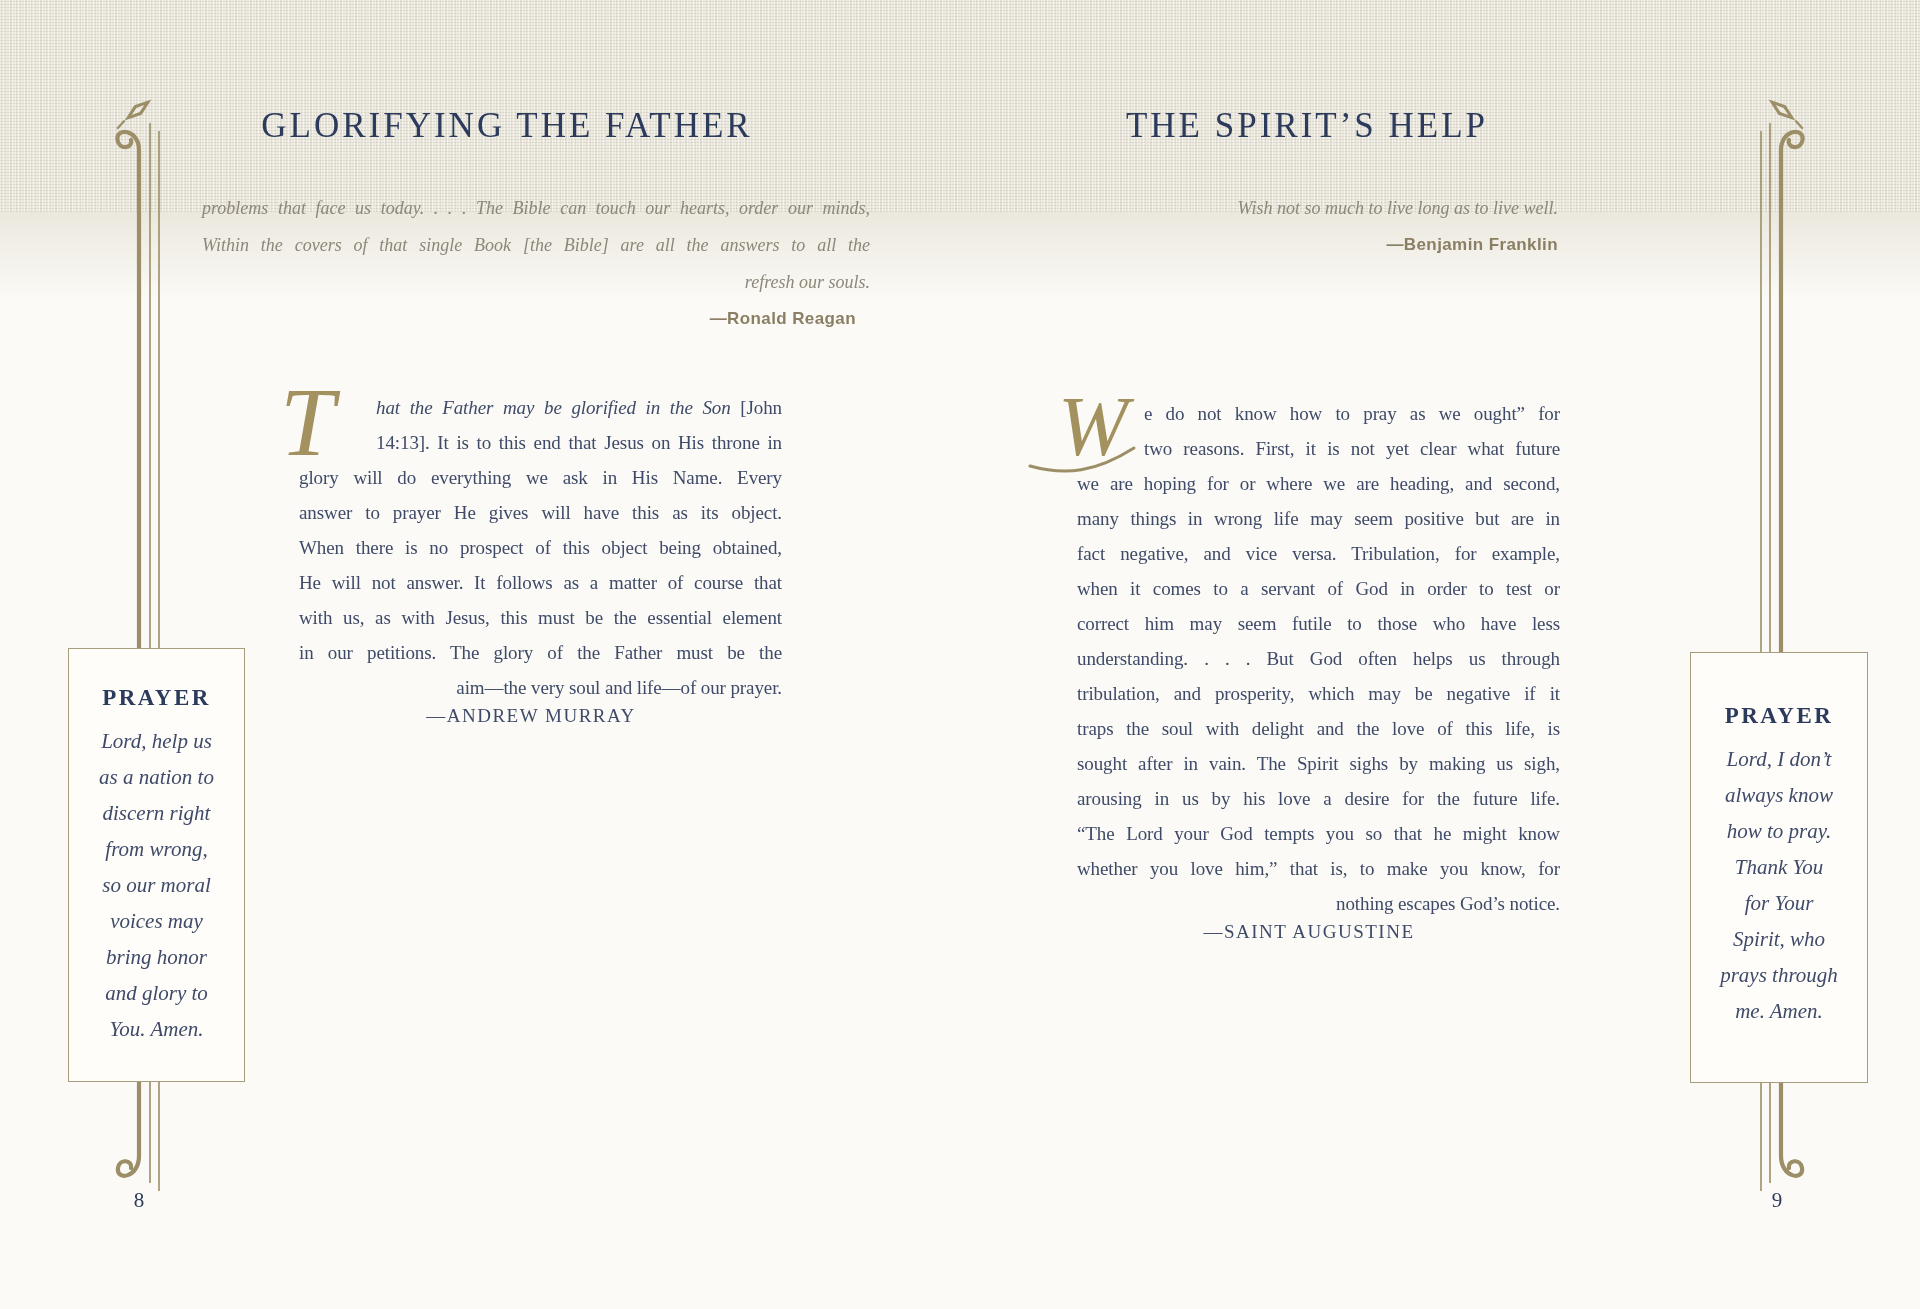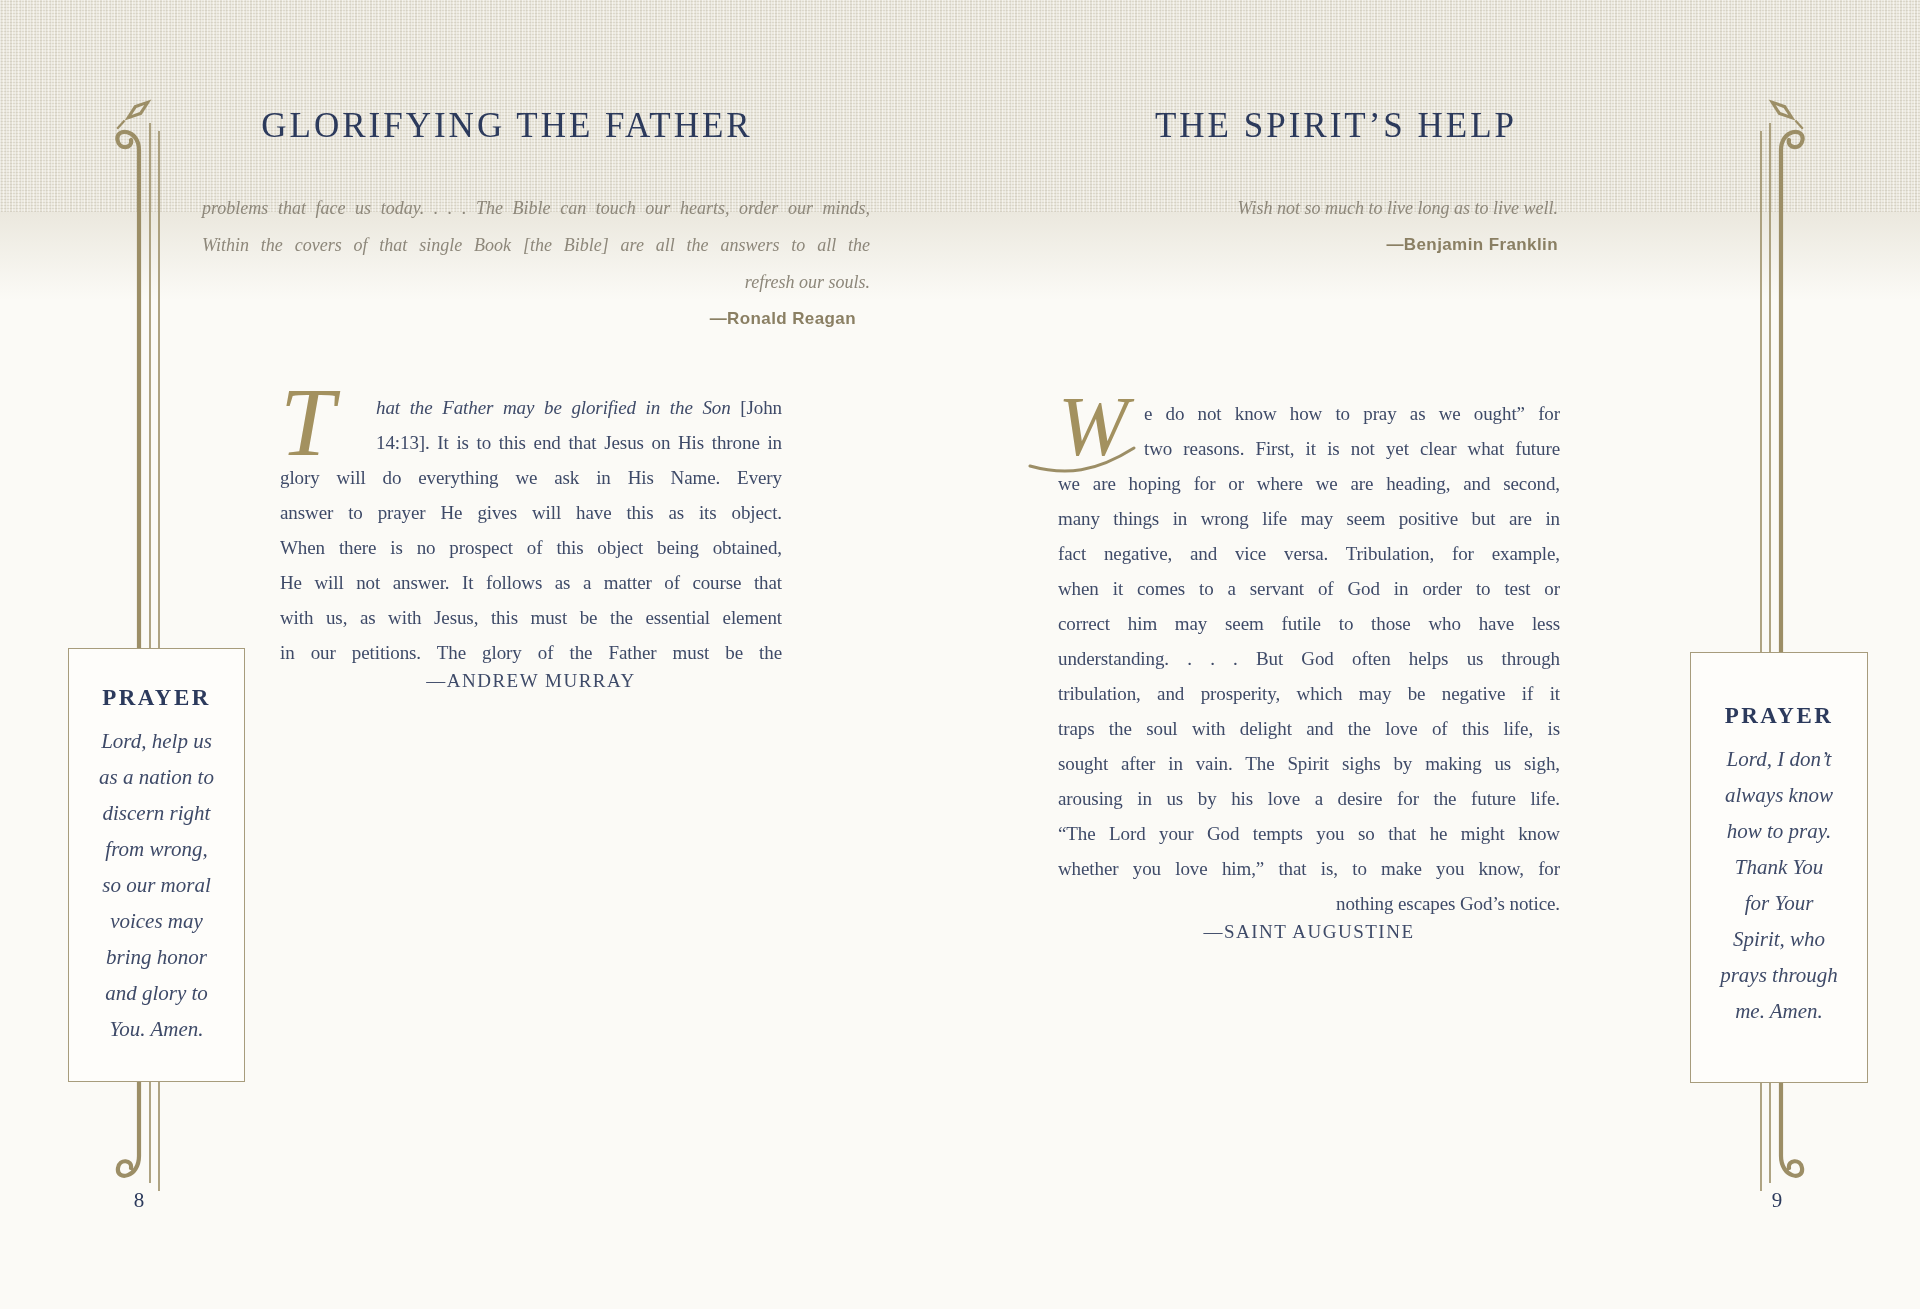--- a/index.html
+++ b/index.html
@@ -26,37 +26,37 @@
   .orn-l{left:108px;}
   .orn-r{left:1740px;transform:scaleX(-1);}
   
   .title{
     position:absolute;top:106px;margin:0;white-space:nowrap;
     transform:translateX(-50%);
     font-size:35px;font-weight:400;letter-spacing:3px;
     color:var(--navy,#2c3a5c);
   }
   .tl{left:507px;}
-  .tr{left:1307px;margin-left:29px;}
+  .tr{left:1307px;}
   
   .epigraph{position:absolute;font-style:italic;font-size:18px;color:var(--gray,#8d877a);}
   .el{left:202px;top:190px;width:668px;}
   .er{left:1068px;top:190px;width:490px;}
   .ep-lines .tline{height:37px;line-height:37px;}
   .ep-attr{
     font-style:normal;font-family:"Liberation Sans",sans-serif;font-weight:700;
     font-size:17px;letter-spacing:.4px;color:var(--sans-attr,#8a7f63);
     text-align:right;margin-top:8px;
   }
   .el .ep-attr{padding-right:14px;}
   
   .bodytext{position:absolute;font-size:19px;letter-spacing:-.1px;color:var(--body,#3e4a68);}
   .bl{left:280px;top:390px;width:502px;}
   .br{left:1058px;top:396px;width:502px;}
-  .b-lines .tline{height:35px;line-height:35px;}
+  .b-lines .tline{height:35px;line-height:35px;margin-left:19px;}
   .tline{text-align:right;}
   .justify .tline:not(.last){text-align:justify;}
   .justify .tline:not(.last)::after{content:"";display:inline-block;width:100%;height:0;}
   .tline .it{font-style:italic;}
   .b-attr{font-size:19px;letter-spacing:1.5px;text-align:center;color:var(--body,#3e4a68);}
   .dropcap{float:left;font-style:italic;color:var(--dropcap,#a3915f);}
   .dc-t{font-size:98px;line-height:64px;width:96px;height:66px;}
   .dc-w{font-size:84px;line-height:62px;width:86px;height:66px;}
   .wswash{position:absolute;left:1026px;top:444px;color:var(--ornament,#9c8e66);}
   
@@ -130,20 +130,21 @@
       <span class="dropcap dc-t">T</span>
       <div class="b-lines justify">
           <div class="tline"><span class="it">hat the Father may be glorified in the Son</span><span> [John</span></div>
           <div class="tline">14:13]. It is to this end that Jesus on His throne in</div>
           <div class="tline">glory will do everything we ask in His Name. Every</div>
           <div class="tline">answer to prayer He gives will have this as its object.</div>
           <div class="tline">When there is no prospect of this object being obtained,</div>
           <div class="tline">He will not answer. It follows as a matter of course that</div>
           <div class="tline">with us, as with Jesus, this must be the essential element</div>
           <div class="tline">in our petitions. The glory of the Father must be the</div>
+          <div class="tline last">aim—the very soul and life—of our prayer.</div>
         </div>
       <div class="b-attr">—ANDREW MURRAY</div>
     </div>
 
     <div class="prayer pl">
       <div class="p-head">PRAYER</div>
       <div class="p-lines">
           <div class="tline">Lord, help us</div>
           <div class="tline">as a nation to</div>
           <div class="tline">discern right</div>

